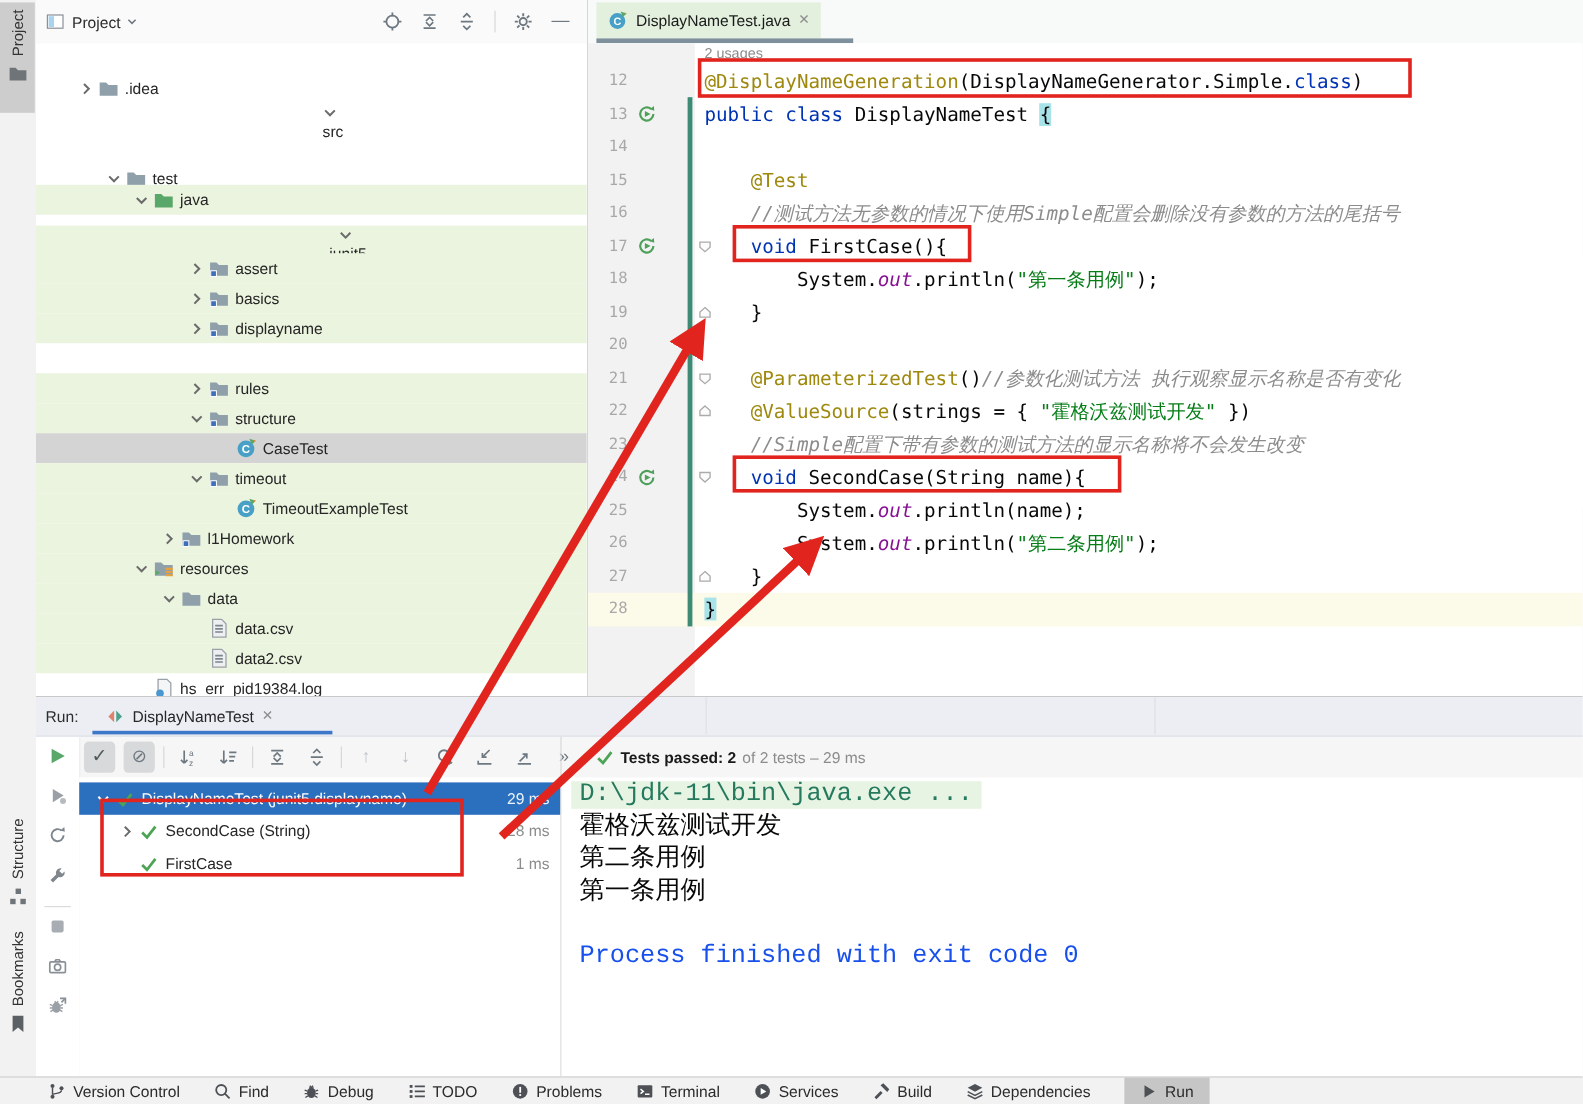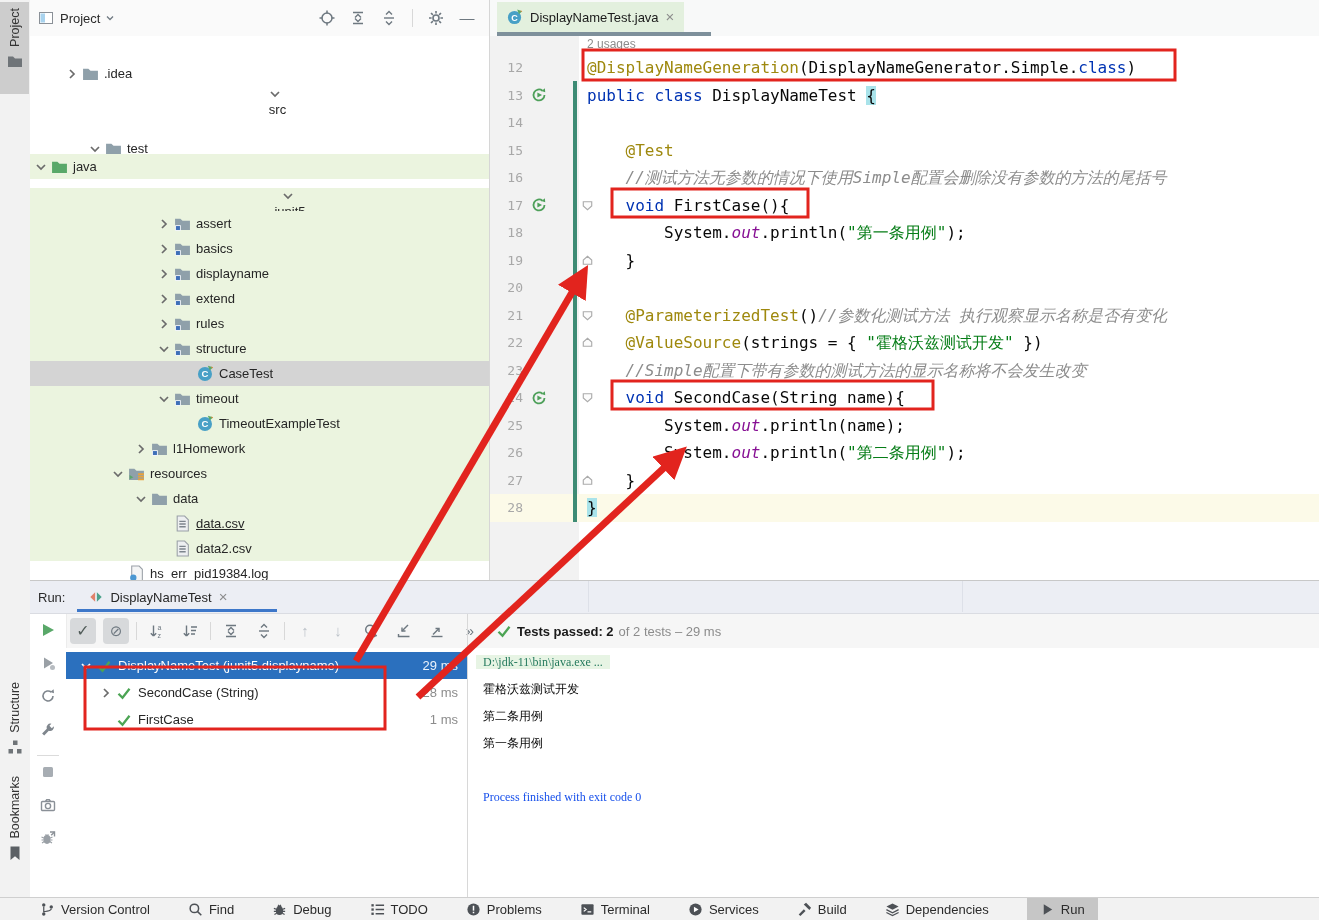--- a/index.html
+++ b/index.html
@@ -76,27 +76,27 @@
   .sbtn{position:absolute;left:9px;width:18px;height:18px;display:flex;align-items:center;justify-content:center}
   #test-tree{position:absolute;left:36px;top:67px;width:401px;bottom:0;background:#fff}
   .rrow{position:absolute;left:0;right:0;height:27px;display:flex;align-items:center;cursor:default}
   .rrow.selected{background:#2B70BE;color:#fff}
   .rrow .chev{width:20px;display:flex;justify-content:center}
   .rrow .time{position:absolute;right:9px;width:60px;text-align:right;color:#8C8C8C}
   .rrow.selected .time{color:#EAF2FB}
   #tree-console-divider{position:absolute;left:437px;top:33px;width:1px;bottom:0;background:#D8D8D8}
   #console{position:absolute;left:438px;top:67px;right:0;bottom:0;background:#fff}
   .con-line{position:absolute;left:15px;white-space:pre;line-height:27px;
-            font-family:Liberation Serif, serif;font-size:12px;color:#080808}
+            font-family:Liberation Mono, monospace;font-size:21px;color:#080808}
   .con-cmd{color:#257A5E;background:#E7F4E4;padding:0 7px;margin-left:-7px}
   .con-sys{color:#1750EB}
 
   
   #status-bar{left:0;top:897px;width:1319px;height:23px;background:#F2F2F2;border-top:1px solid #CFCFCF;
-              display:flex;align-items:center;gap:38px;padding-left:40px;box-sizing:border-box}
+              display:flex;align-items:center;gap:28px;padding-left:40px;box-sizing:border-box}
   .sb-item{display:flex;align-items:center;gap:6px;height:22px;color:#2B2B2B;cursor:default}
   .sb-item.active{background:#C6C6C6;padding:0 13px}
   svg.sic{width:15px;height:15px}
 
   
   #annotations{position:absolute;left:0;top:0;z-index:60;pointer-events:none}
 </style>
 </head>
 <body>
 
@@ -375,21 +375,21 @@
           <span class="chev">
             <svg class="ic c-chev">
               <use href="#i-chD"></use>
             </svg>
           </span>
           <svg class="tic c-folder">
             <use href="#i-folder"></use>
           </svg>
           <span class="lbl">test</span>
         </div>
-        <div class="trow green" style="top: 118px; ">
+        <div class="trow green" style="top: 118px; padding-left: 77px;">
           <span class="chev">
             <svg class="ic c-chev">
               <use href="#i-chD"></use>
             </svg>
           </span>
           <svg class="tic c-green">
             <use href="#i-folder"></use>
           </svg>
           <span class="lbl">java</span>
         </div>
@@ -430,31 +430,20 @@
           <span class="chev">
             <svg class="ic c-chev">
               <use href="#i-chR"></use>
             </svg>
           </span>
           <svg class="tic c-folder">
             <use href="#i-folderPkg"></use>
           </svg>
           <span class="lbl">displayname</span>
         </div>
-        <div class="trow green" style="top: 250px; padding-left: 123px;">
-          <span class="chev">
-            <svg class="ic c-chev">
-              <use href="#i-chR"></use>
-            </svg>
-          </span>
-          <svg class="tic c-folder">
-            <use href="#i-folderPkg"></use>
-          </svg>
-          <span class="lbl">extend</span>
-        </div>
         <div class="trow green" style="top: 275px; padding-left: 123px;">
           <span class="chev">
             <svg class="ic c-chev">
               <use href="#i-chR"></use>
             </svg>
           </span>
           <svg class="tic c-folder">
             <use href="#i-folderPkg"></use>
           </svg>
           <span class="lbl">rules</span>
@@ -521,21 +510,21 @@
           <span class="chev">
             <svg class="ic c-chev">
               <use href="#i-chD"></use>
             </svg>
           </span>
           <svg class="tic c-folder">
             <use href="#i-folder"></use>
           </svg>
           <span class="lbl">data</span>
         </div>
-        <div class="trow green" style="top: 475px; padding-left: 123px; text-decoration: underline;">
+        <div class="trow green" style="top: 475px; padding-left: 123px;">
           <span class="chev"></span>
           <svg class="tic c-folder">
             <use href="#i-fileCsv"></use>
           </svg>
           <span class="lbl">data.csv</span>
         </div>
         <div class="trow green" style="top: 500px; padding-left: 123px;">
           <span class="chev"></span>
           <svg class="tic c-folder">
             <use href="#i-fileCsv"></use>

